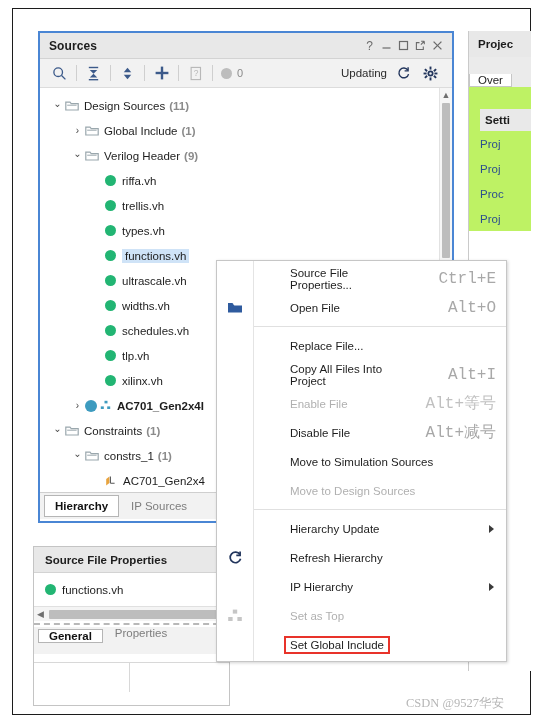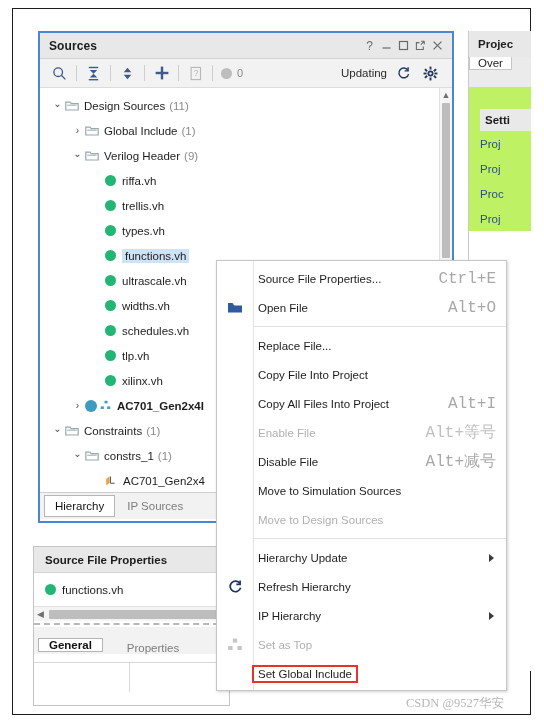--- a/index.html
+++ b/index.html
@@ -88,21 +88,21 @@
     font-size: 11.5px;
     color: #1d1d1d;
   }
   .tnode {
     height: 25px;
     display: flex; align-items: center;
     white-space: nowrap;
   }
   .tnode .lbl { font-size: 11.5px; color: #1d1d1d; }
   .tnode .lbl.bold { font-weight: bold; }
-  .tnode .cnt { font-size: 11.5px; color: #8b8b8b; margin-left: 4px; }
+  .tnode .cnt { font-size: 11.5px; color: #8b8b8b; margin-left: 4px; font-weight: bold; }
   .tnode.sel .lbl { background: #cfe3f7; padding: 1px 3px; }
   .twisty {
     width: 15px; display: inline-flex; justify-content: center;
     color: #4a4a4a; font-size: 10px;
   }
   .folder-ico { margin-right: 5px; display:inline-flex; }
   .greendot {
     width: 11px; height: 11px; border-radius: 50%;
     background: #22b573; display: inline-block; margin-right: 6px;
     flex: 0 0 auto;
@@ -132,21 +132,21 @@
     height: 27px; background: #f2f2f2;
     border-top: 1px solid #cfcfcf;
     display: flex; align-items: stretch; padding-left: 4px;
   }
   .srctab {
     display: flex; align-items: center; padding: 0 10px;
     font-size: 11.5px; color: #7d7d7d;
   }
   .srctab.active {
     background: #ffffff; border: 1px solid #b5b5b5;
-    color: #111; font-weight: normal; margin: 2px 2px 2px 0;
+    color: #111; font-weight: bold; margin: 2px 2px 2px 0;
   }
 
   
   .props-window {
     position: absolute;
     left: 33px; top: 546px;
     width: 197px; height: 160px;
     background: #ffffff;
     border: 1px solid #c4c4c4;
     overflow: hidden;
@@ -169,22 +169,22 @@
   }
   .props-hscroll .la { width: 13px; text-align: center; color: #6f6f6f; font-size: 9px; }
   .props-hscroll .hthumb {
     position: absolute; left: 15px; right: 2px; top: 3px; height: 9px;
     background: #bdbdbd; border-radius: 1px;
   }
   .props-dash {
     border-top: 2px dashed #b8b8b8; height: 0; margin-top: 2px;
   }
   .props-tabs {
-    height: 27px; display: flex; align-items: flex-end;
-    padding-left: 4px; background: #f2f2f2; margin-top: 2px; gap: 12px;
+    height: 27px; display: flex; align-items: flex-start;
+    padding-left: 4px; background: #f2f2f2; margin-top: 2px;
   }
   .props-tab {
     display: flex; align-items: center; padding: 0 10px;
     font-size: 11.5px; color: #7d7d7d;
   }
   .props-tab.active {
     background: #ffffff; border: 1px solid #b5b5b5;
     color: #111; font-weight: bold; margin: 2px 2px 2px 0;
   }
   .props-grid {
@@ -201,21 +201,21 @@
     width: 63px; height: 640px;
     background: #ffffff;
     border-left: 1px solid #cacaca;
     overflow: hidden;
   }
   .rp-title {
     height: 26px; background: #e8e8e8;
     display: flex; align-items: center; padding-left: 9px;
     font-size: 11.5px; font-weight: bold; color: #1d1d1d;
   }
-  .rp-tabrow { height: 30px; background: #ebebeb; display: flex; align-items: flex-start; }
+  .rp-tabrow { height: 30px; background: #ebebeb; display: flex; align-items: flex-end; }
   .rp-tab {
     background: #ffffff; border: 1px solid #c6c6c6; border-top: none;
     display: flex; align-items: center; padding: 0 8px;
     font-size: 11.5px; color: #1d1d1d;
   }
   .rp-body { background: #bef264; padding-top: 22px; }
   .rp-sec {
     background: #e9e9e9; height: 22px; margin: 0 0 0 11px;
     display: flex; align-items: center; padding-left: 5px;
     font-size: 11.5px; font-weight: bold; color: #1d1d1d;
@@ -235,21 +235,21 @@
     box-shadow: 1px 1px 3px rgba(0,0,0,.18);
     padding: 3px 0 2px 0;
   }
   .ctxmenu .gutter-line {
     position: absolute; left: 36px; top: 0; bottom: 0;
     width: 1px; background: #e4e4e4;
   }
   .mi {
     position: relative;
     height: 29px;
-    display: flex; align-items: center;
+    display: flex; align-items: center; gap: 32px;
   }
   .mi .ico {
     width: 36px; display: flex; align-items: center; justify-content: center;
     flex: 0 0 36px;
   }
   .mi .lbl {
     flex: 1; font-size: 11.5px; color: #1d1d1d; padding-left: 5px;
   }
   .mi.disabled .lbl { color: #b0b0b0; }
   .mi .acc {
@@ -572,24 +572,20 @@
         <span class="lbl">Open File</span>
         <span class="acc">Alt+O</span>
       </div>
       <div class="msep"></div>
       <div class="mi">
         <span class="ico"></span>
         <span class="lbl">Replace File...</span>
       </div>
       <div class="mi">
         <span class="ico"></span>
-        <span class="lbl">Copy File Into Project</span>
-      </div>
-      <div class="mi">
-        <span class="ico"></span>
         <span class="lbl">Copy All Files Into Project</span>
         <span class="acc">Alt+I</span>
       </div>
       <div class="mi disabled">
         <span class="ico"></span>
         <span class="lbl">Enable File</span>
         <span class="acc">Alt+等号</span>
       </div>
       <div class="mi">
         <span class="ico"></span>

